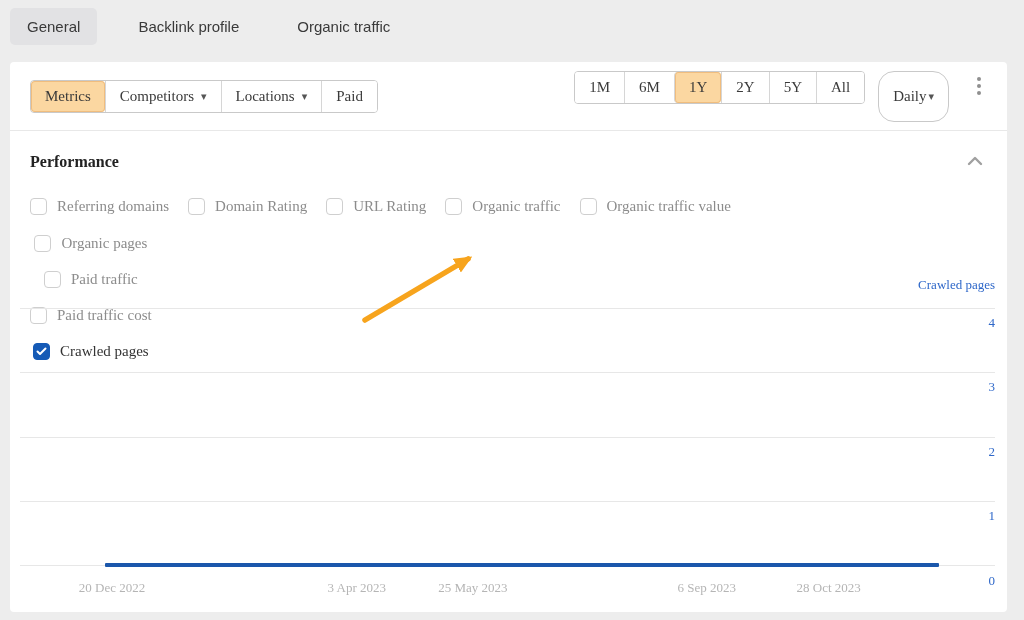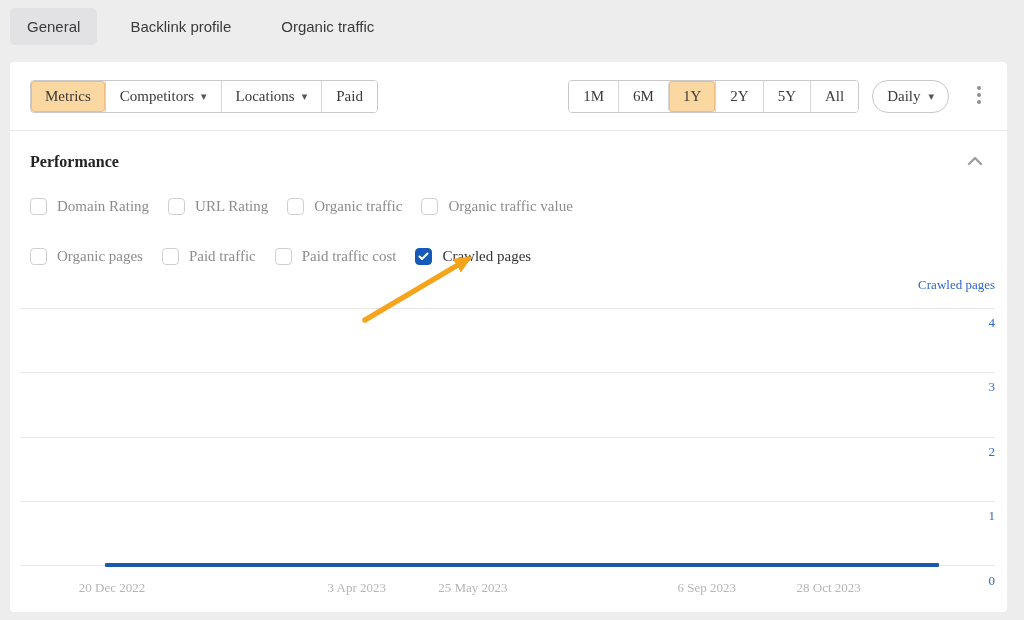--- a/index.html
+++ b/index.html
@@ -6,21 +6,21 @@
   html,body { width:1024px; height:620px; }
   body {
     background:#ededed;
     font-family:"Liberation Sans","DejaVu Sans",sans-serif;
     color:#333;
     position:relative;
     overflow:hidden;
   }
 
   
-  .tabs { position:absolute; left:10px; top:8px; display:flex; gap:16px; align-items:center; }
+  .tabs { position:absolute; left:10px; top:8px; display:flex; gap:24px; align-items:center; }
   .tab {
     border:none; background:transparent; font-size:15px; color:#3a3a3a;
     padding:10px 17px; border-radius:5px; cursor:pointer; font-family:inherit;
   }
   .tab.active { background:#e2e2e4; }
 
   
   .card {
     position:absolute; left:10px; top:62px; width:997px; height:550px;
     background:#ffffff; border-radius:4px;font-family:Liberation Serif, serif;
@@ -38,41 +38,41 @@
   .seg button {
     border:none; background:#fff; font-size:15px; color:#3a3a3a; font-family:inherit;
     padding:0 14px; cursor:pointer; display:flex; align-items:center; gap:7px;
     border-left:1px solid #d6d6d6; height:100%;
   }
   .seg button:first-child { border-left:none; }
   .seg button.active { background:#fbd7a1; border-radius:4px; box-shadow:inset 0 0 0 1px #f0bd7e; }
   .caret { font-size:11px; color:#555; line-height:1; }
   .toolbar-right { display:flex; align-items:flex-start; }
   .btn-daily {
-    display:flex; align-items:center; gap:8px; border:1px solid #c9c9c9; border-radius:16px;
+    display:flex; align-items:center; gap:2px; border:1px solid #c9c9c9; border-radius:16px;
     background:#fff; font-size:15px; color:#3a3a3a; font-family:inherit;
-    padding:0 14px; height:33px; margin-left:13px; cursor:pointer;
+    padding:0 14px; height:51px; margin-left:13px; cursor:pointer;
   }
   .kebab {
     margin-left:22px; border:none; background:transparent; cursor:pointer;
     display:flex; flex-direction:column; gap:3px; padding:6px;
   }
   .kebab i { width:4px; height:4px; border-radius:50%; background:#8f8f8f; display:block; }
 
   .toolbar-divider { position:absolute; left:0; right:0; top:68px; height:1px; background:#e8e8e8; }
 
   
   .perf-header { position:absolute; left:20px; right:20px; top:88px; display:flex; justify-content:space-between; align-items:center; }
   .perf-title { font-size:16px; font-weight:bold; color:#222; }
   .collapse-btn { border:none; background:transparent; cursor:pointer; padding:4px; }
 
   
   .cb-row { position:absolute; left:20px; display:flex; gap:19px; align-items:center; }
   .cb-row.r1 { top:136px; }
-  .cb-row.r2 { top:186px; }
+  .cb-row.r2 { top:173px;flex-direction:column; }
   .cb { display:flex; align-items:center; gap:10px; cursor:pointer; }
   .cb .box {
     width:17px; height:17px; border:1px solid #cfcfcf; border-radius:4px; background:#fff;
     display:flex; align-items:center; justify-content:center; flex:0 0 auto;
   }
   .cb.checked .box { background:#155ab6; border-color:#155ab6; }
   .cb .cb-label { font-size:15px; color:#8c8c8c; }
   .cb.checked .cb-label { color:#333; }
 
   
@@ -143,20 +143,24 @@
     <button class="collapse-btn">
       <svg width="16" height="10" viewBox="0 0 16 10">
           <polyline points="2,8 8,2 14,8" fill="none" stroke="#a0a0a0" stroke-width="2.4" stroke-linecap="round" stroke-linejoin="round"></polyline>
         </svg>
     </button>
   </div>
 
   <div class="cb-row r1">
     <label class="cb">
       <span class="box"></span>
+      <span class="cb-label">Referring domains</span>
+    </label>
+    <label class="cb">
+      <span class="box"></span>
       <span class="cb-label">Domain Rating</span>
     </label>
     <label class="cb">
       <span class="box"></span>
       <span class="cb-label">URL Rating</span>
     </label>
     <label class="cb">
       <span class="box"></span>
       <span class="cb-label">Organic traffic</span>
     </label>

